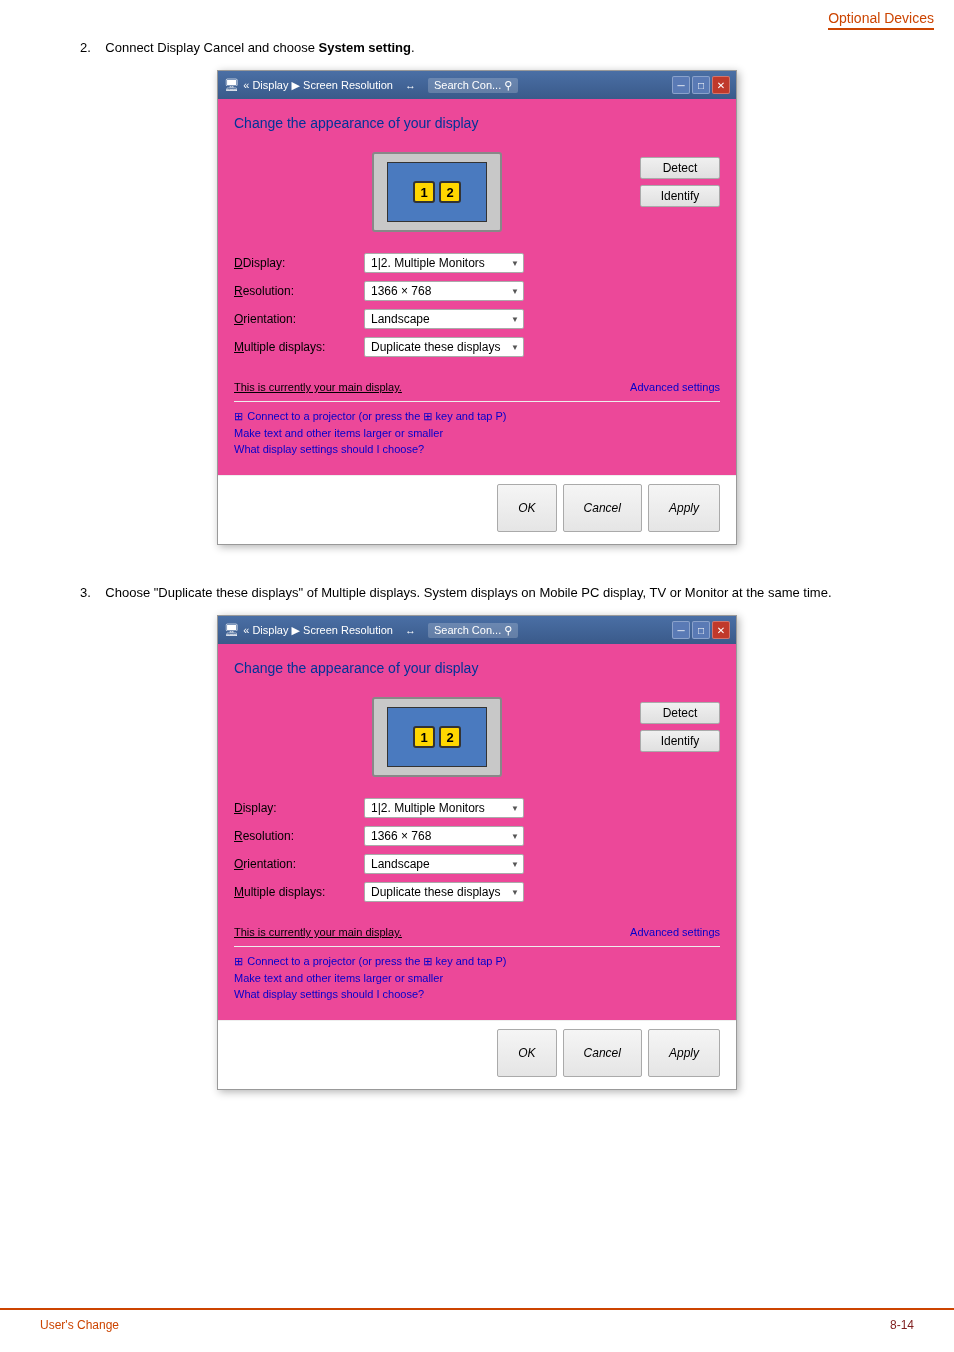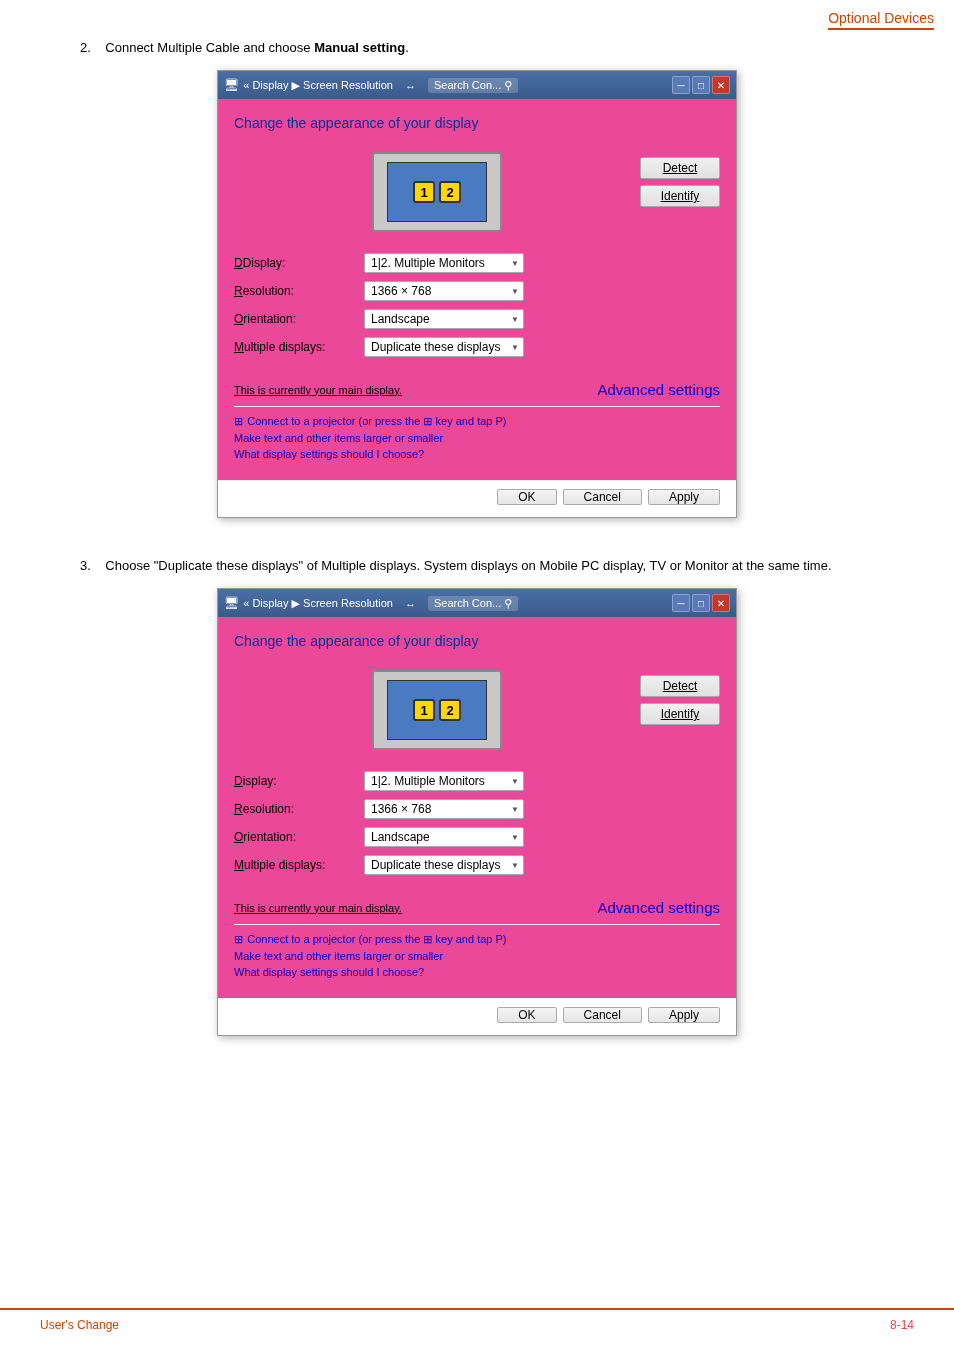--- a/index.html
+++ b/index.html
@@ -167,21 +167,20 @@
       font-weight: bold;
       color: #000;
     }
 
     .side-buttons {
       display: flex;
       flex-direction: column;
       gap: 6px;
       justify-content: flex-start;
       padding-top: 10px;
-      text-decoration: underline;
     }
 
     .win-button {
       padding: 3px 12px;
       background: linear-gradient(to bottom, #f0f0f0, #e0e0e0);
       border: 1px solid #aaa;
       border-radius: 2px;
       font-size: 12px;
       cursor: pointer;
       min-width: 80px;
@@ -258,76 +257,77 @@
       margin: 8px 0;
     }
 
     .main-display-text {
       font-size: 11px;
       color: #000;
       text-decoration: underline;
     }
 
     .advanced-link {
-      font-size: 15px;
+      font-size: 11px;
       color: #0000cc;
       cursor: pointer;
       margin-left: 36px;
     }
 
     .dialog-footer {
       display: flex;
       justify-content: flex-end;
       gap: 6px;
       padding: 8px 16px 12px;
       background: white;
       border-top: 1px solid #eee;
     }
 
     .footer-btn {
-      padding: 0 20px;
+      padding: 16px 20px;
       font-size: 12px;
       background: linear-gradient(to bottom, #f5f5f5, #e5e5e5);
       border: 1px solid #aaa;
       border-radius: 2px;
       cursor: pointer;
       min-width: 55px;
+      font-style: italic;
     }
 
     
     .page-footer {
       position: absolute;
       bottom: 20px;
       left: 0;
       right: 0;
       display: flex;
       justify-content: space-between;
       padding: 0 40px;
       font-size: 12px;
       border-top: 2px solid #cc4400;
       padding-top: 8px;
       color: #cc4400;
     }
 
     .page-footer .footer-right {
-      color: #ef4444;
+      color: #7f1d1d;
     }
   </style>
 </head>
 <body>
 
 <div class="page-header">Optional Devices</div>
 
 <div class="content">
 
   <div class="step">
     <p class="step-text">
       <span>2.</span>
       &nbsp;&nbsp;
-      <span>Connect Multiple Cable and choose </span><strong>Manual setting</strong><span>.</span>
+      <span>Connect Display Cancel and choose </span><strong>System setting</strong><span>.</span>
     </p>
 
     <div class="dialog-wrapper">
       <div class="dialog">
 
         <div class="dialog-titlebar">
           <div class="dialog-titlebar-left">
             <span style="color:white;font-size:12px;">🖥</span>
             <span style="color:white;font-size:11px;">« Display ▶ Screen Resolution</span>
             <span style="color:white;font-size:11px;margin-left:8px;">↔</span>

